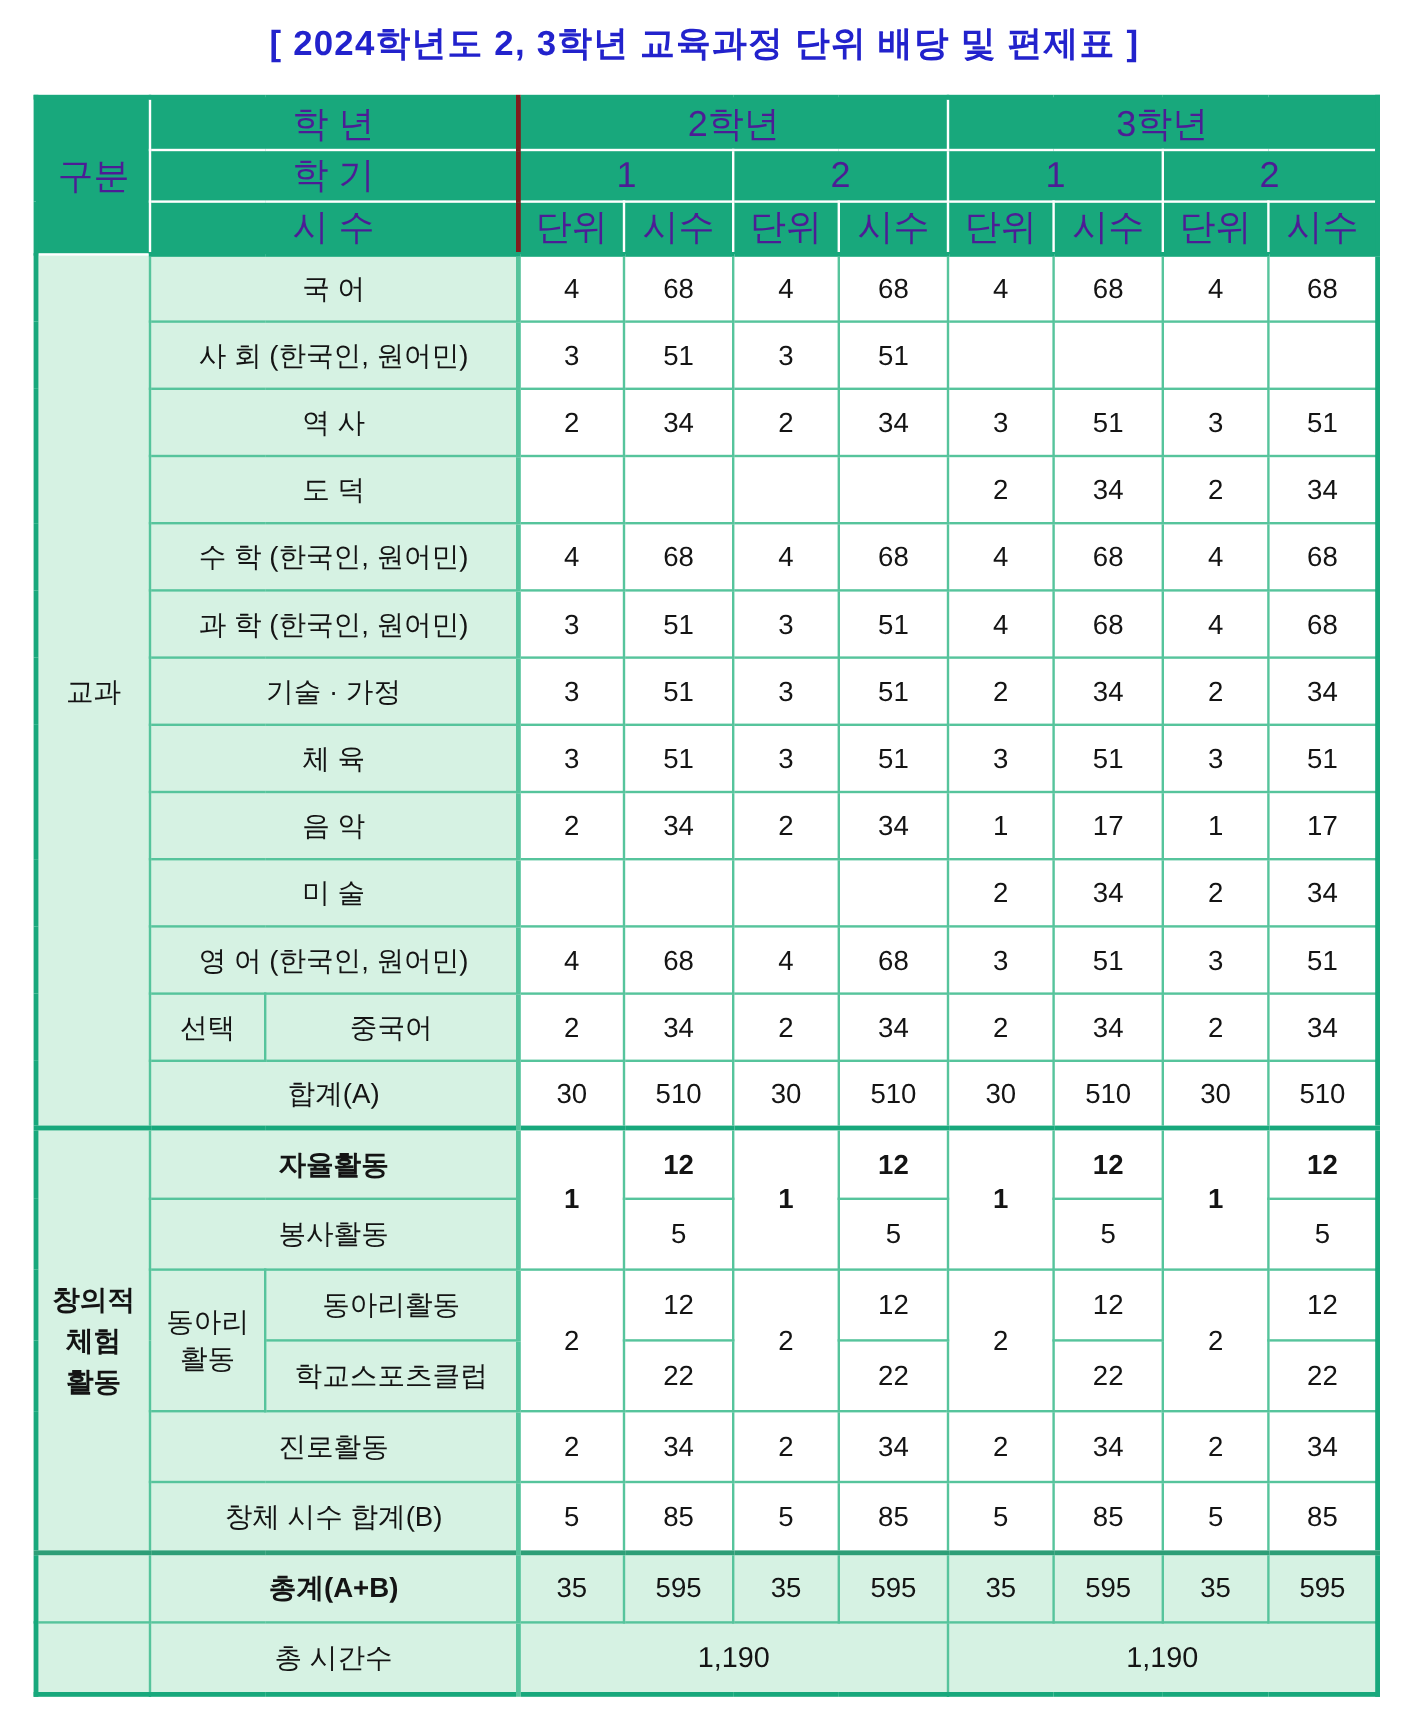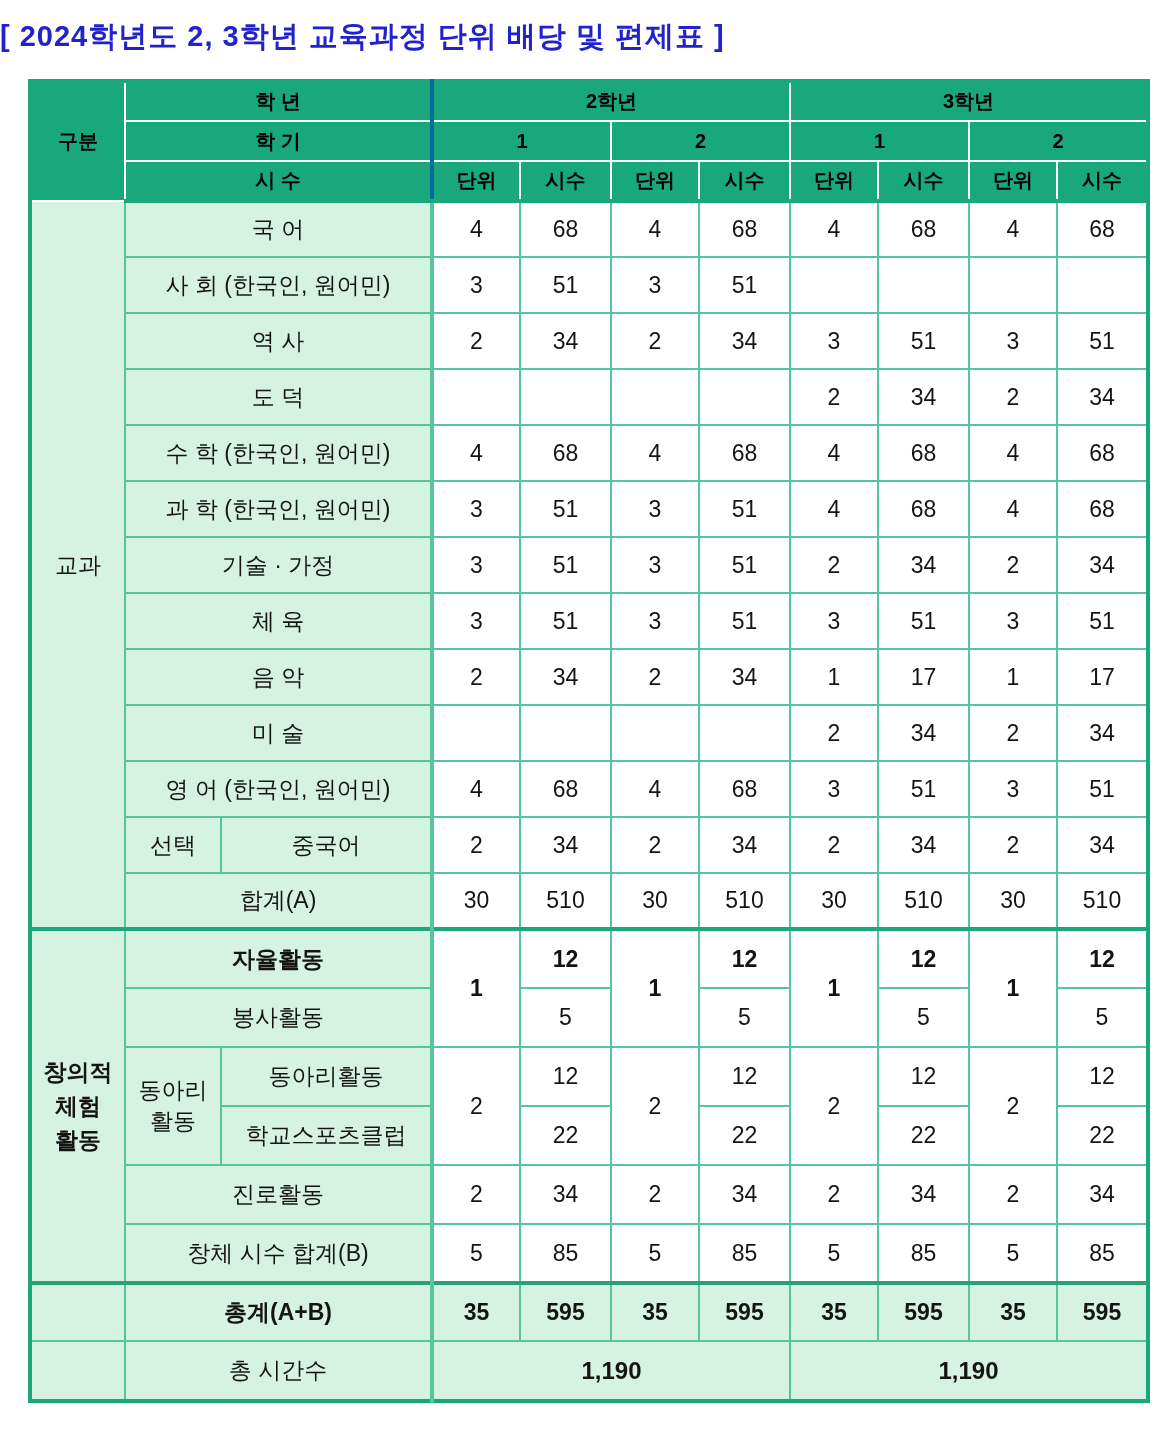--- a/index.html
+++ b/index.html
@@ -12,66 +12,66 @@
   }
   *{box-sizing:border-box;}
   html,body{margin:0;padding:0;background:#ffffff;}
   body{
     width:1174px;height:1429px;
     font-family:"Liberation Sans","DejaVu Sans",sans-serif;
     color:var(--ink);
   }
   .title{
     padding-top:17px;
-    text-align:left;
+    text-align:center;
     font-size:29px;
     font-weight:800;
     letter-spacing:1px;
     color:var(--blue);
   }
   table.sheet{
     border-collapse:collapse;
     table-layout:fixed;
     width:1118px;
     margin:22px 0 0 28px;
     border:4px solid var(--green);
   }
   
   thead th{
     background:var(--green);
-    color:#000000;
-    font-weight:700;
-    font-size:20px;
+    color:#4c1d95;
+    font-weight:400;
+    font-size:30px;
     border:2px solid #ffffff;
     padding:0;
   }
   thead tr{height:40px;}
   thead tr.hb th{border-bottom:4px solid var(--green);}
-  th.hd-split{border-left:4px solid #0369a1;}
+  th.hd-split{border-left:4px solid #7f1d1d;}
   
   tbody td{
     border:2px solid var(--grid);
     text-align:center;
     vertical-align:middle;
     font-size:23px;
     padding:0;
   }
   td.group{background:var(--mint);line-height:34px;margin-top:16px;}
   td.lbl{background:var(--mint);}
   td.corner{background:var(--mint);}
   td.val{background:#ffffff;}
   td.lbl-end{border-right:4px solid var(--grid);}
   tr.r-subject{height:56px;}
   tr.r-cre{height:59px;}
   tr.sep td{border-top:4px solid var(--green);font-weight:bold;}
   tr.grand{height:58px;}
   tr.grand td{border-top:4px solid var(--sep);font-weight:bold;}
   tr.hoursrow{height:60px;}
   tr.total td{background:var(--mint);}
-  tr.total td.tval{font-weight:700;background:var(--mint);}
+  tr.total td.tval{font-weight:400;background:var(--mint);}
   td.big{font-size:24px;}
 </style>
 </head>
 <body>
 
 <div class="title">[ 2024학년도 2, 3학년 교육과정 단위 배당 및 편제표 ]</div>
 
 <table class="sheet">
   <colgroup>
     <col style="width:95px">

